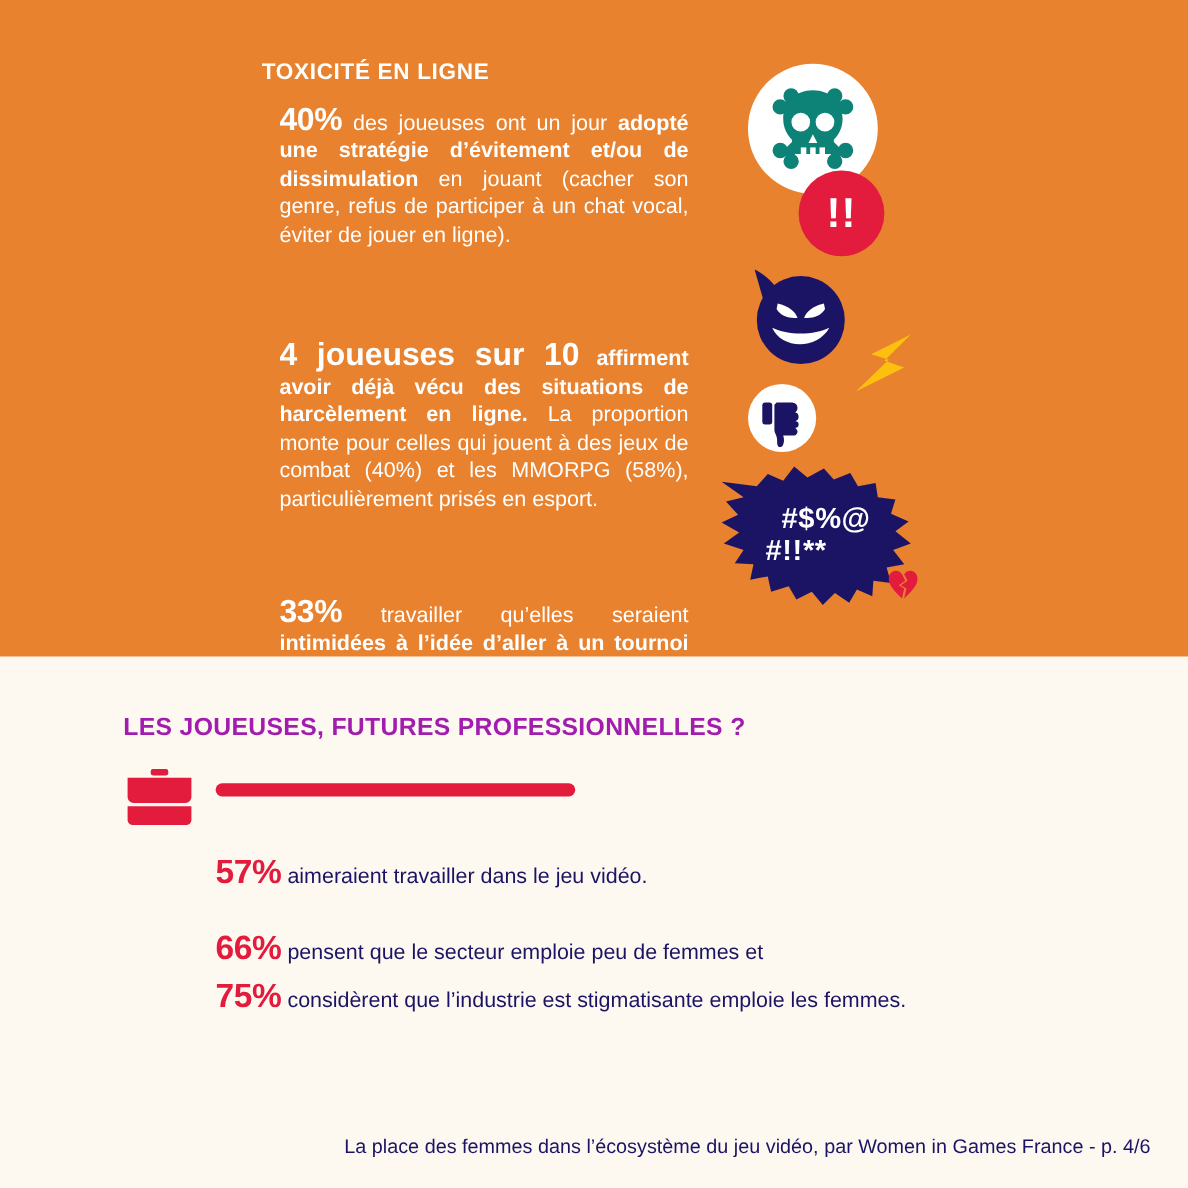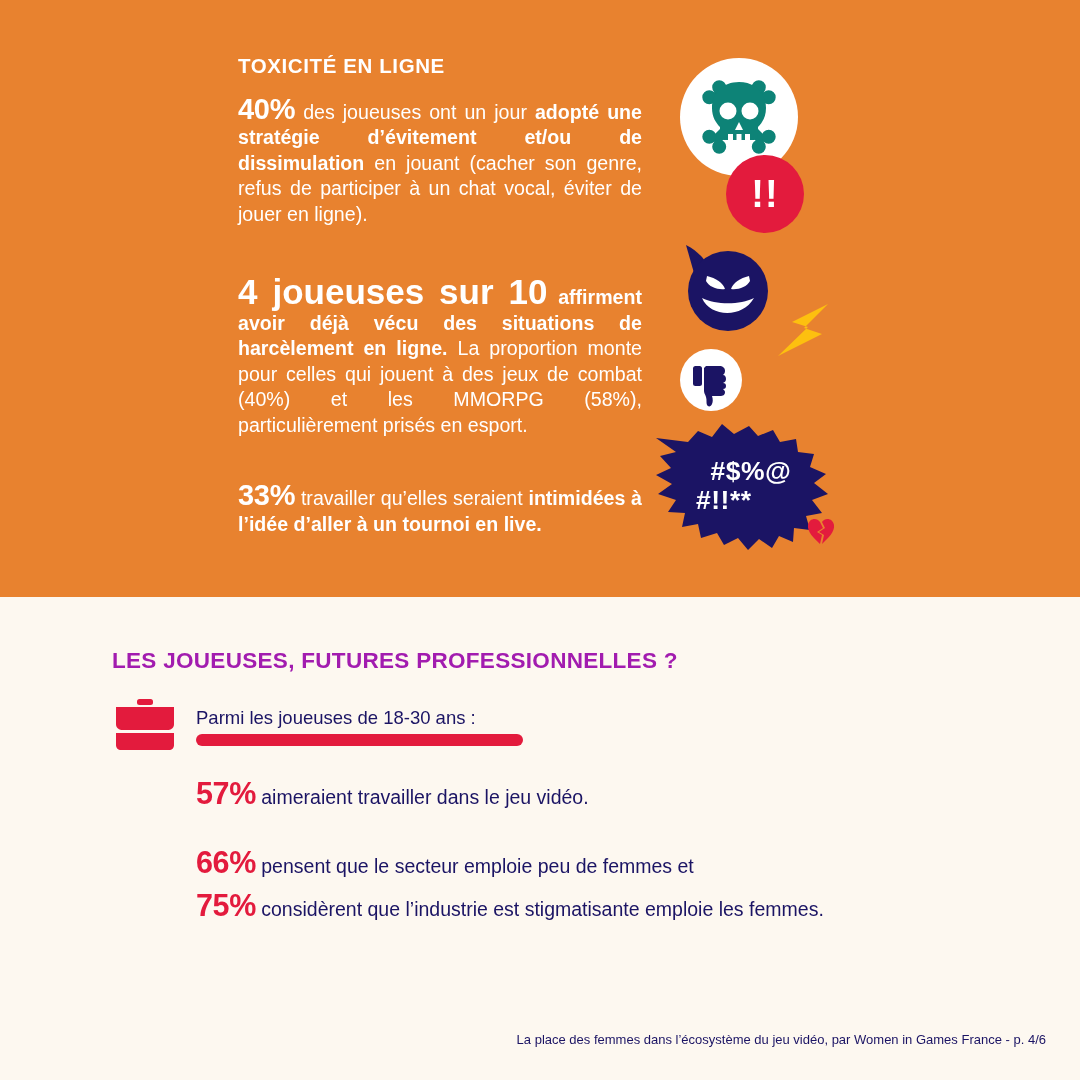--- a/index.html
+++ b/index.html
@@ -24,29 +24,29 @@
   }
 
   .section-kicker{
     font-size:20.5px;font-weight:bold;letter-spacing:.6px;
     margin:0 0 19px 0;line-height:1.1;
   }
 
   .para{
     font-size:19.6px;line-height:25.5px;
     text-align:justify;
-    margin:0;
+    margin:16px;
   }
   .para.p1{ text-align:justify; }
   .para b{font-weight:bold;}
   .big{
     font-size:29px;font-weight:bold;letter-spacing:-.3px;
     line-height:25px;
   }
-  .big-sur{font-size:35px;font-weight:bold;}
+  .big-sur{font-size:29px;font-weight:bold;}
 
   .gap1{height:52px;}
   .gap2{height:45px;}
 
   
   .icons{position:absolute;left:650px;top:50px;width:400px;height:520px;}
 
   .circle-white{
     position:absolute;border-radius:50%;background:#ffffff;
   }
@@ -108,21 +108,21 @@
   .stat .pct{
     color:#E31B3D;font-weight:bold;font-size:30.5px;letter-spacing:-.4px;
   }
   .s1{top:780px;}
   .s2{top:849px;}
   .s3{top:892px;}
   .s4{top:960px;}
 
   .footer{
     position:absolute;left:0;top:1032px;width:1046px;
-    text-align:right;color:#1B1464;font-size:13px;
+    text-align:right;color:#1B1464;font-size:18px;
   }
 </style>
 </head>
 <body>
 
 <div id="page">
 
   <div class="orange-panel">
 
     <div class="text-col">
@@ -228,21 +228,20 @@
 
   <svg class="briefcase" viewBox="0 0 70 52">
     <g fill="#E31B3D">
       <rect x="27" y="0" width="16" height="6" rx="2.5"></rect>
       <path d="M6 8 h58 v17 c0 4-3 6-7 6 H13 c-4 0-7-2-7-6 Z"></path>
       <path d="M6 34 h58 v12 c0 3-2 5-5 5 H11 c-3 0-5-2-5-5 Z"></path>
     </g>
   </svg>
 
   <div class="intro-wrap">
-    <p class="intro-text">Parmi les joueuses de 18-30 ans :</p>
     <div class="intro-bar"></div>
   </div>
 
   <div class="stat s1">
     <span class="pct">57%</span><span> aimeraient travailler dans le jeu vidéo.</span>
   </div>
 
   <div class="stat s2">
     <span class="pct">66%</span><span> pensent que le secteur emploie peu de femmes et</span>
   </div>

